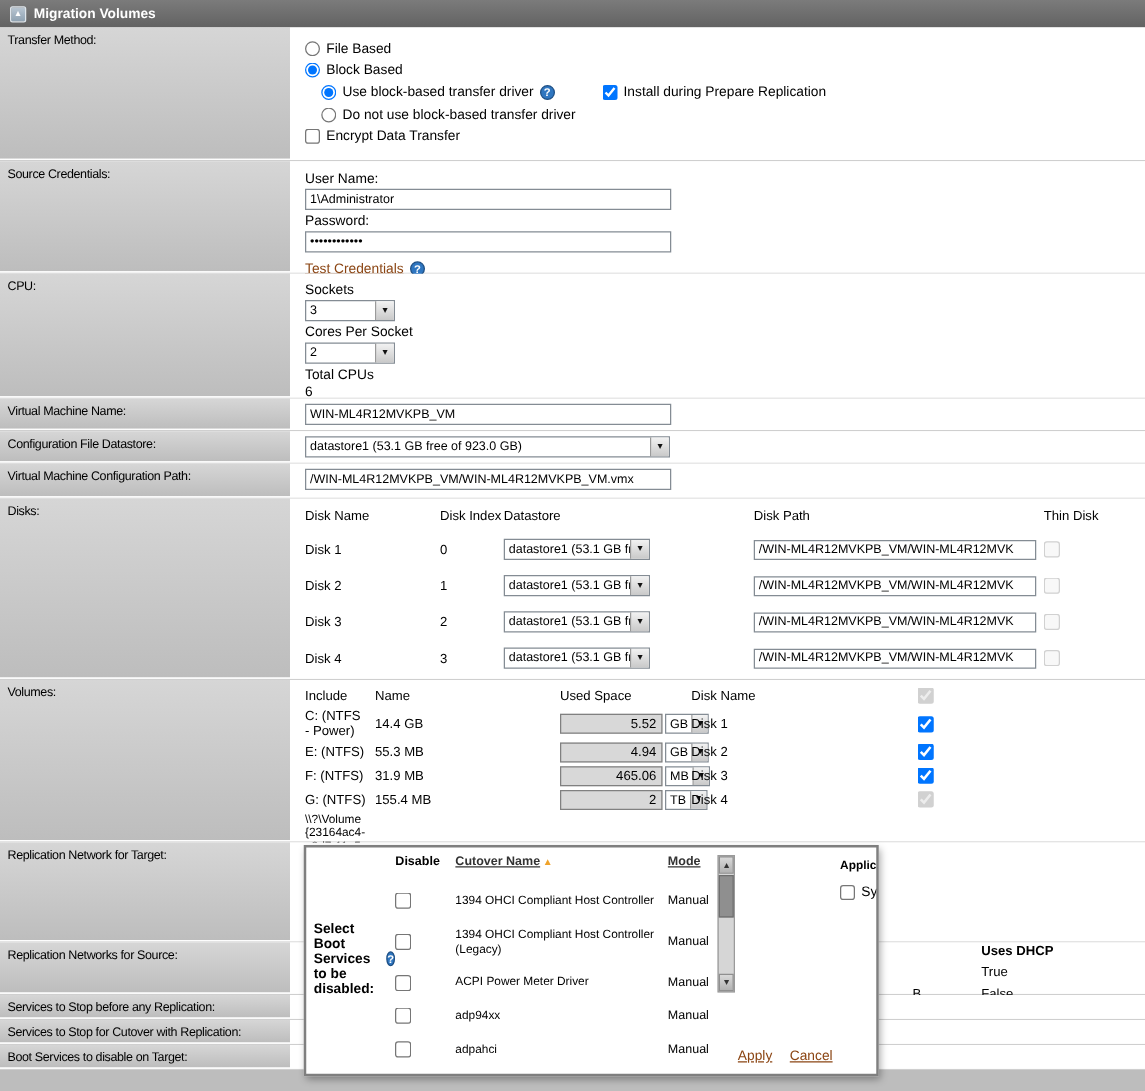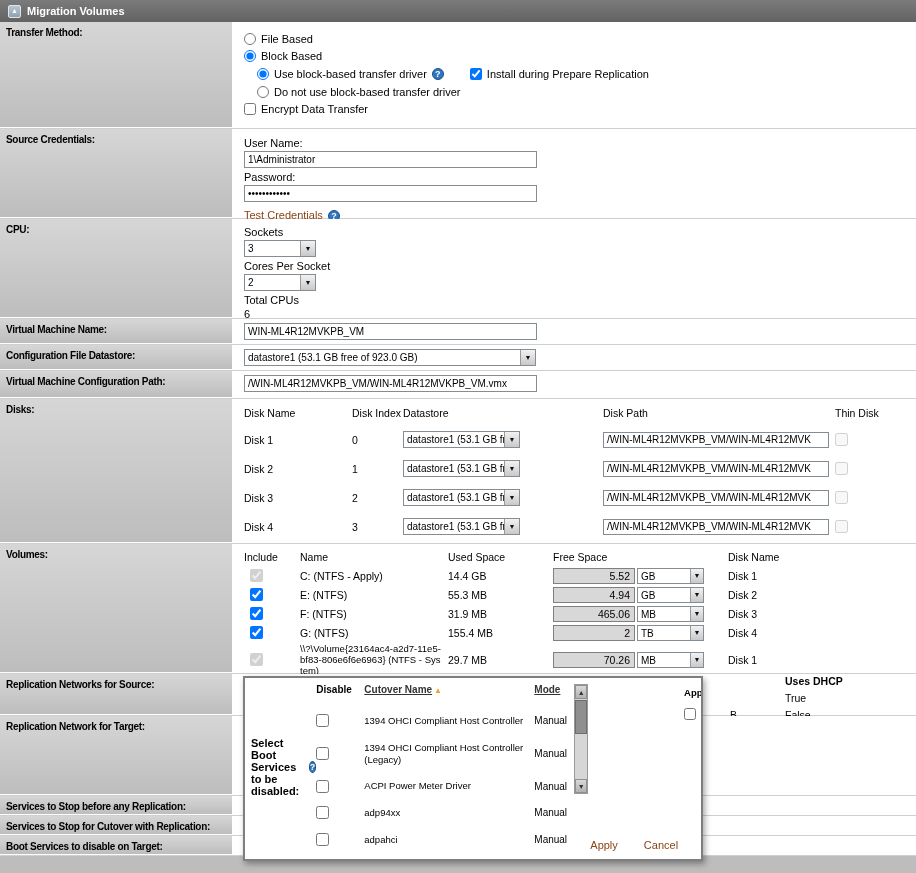--- a/index.html
+++ b/index.html
@@ -5,41 +5,41 @@
   *{margin:0;padding:0;box-sizing:border-box}
   html{background:#bdbdbd}
   body{width:916px;height:873px;overflow:hidden;position:relative;background:#bdbdbd;
        font-family:"Liberation Sans","DejaVu Sans",sans-serif;font-size:11px;color:#000}
   .titlebar{height:22px;background:linear-gradient(#7b7b7b,#626262);color:#fff;display:flex;align-items:center;gap:6px;padding:0 8px}
   .tb-icon{width:13px;height:13px;border:1px solid #dfe6ec;border-radius:2px;background:linear-gradient(#b9c6d2,#8fa2b2);
            display:flex;align-items:center;justify-content:center;color:#fff;font-size:8px;line-height:8px}
   .tb-title{font-weight:bold}
   .section{display:flex;border-bottom:1px solid #cfcfcf;background:#fff}
   .label-cell{flex:0 0 232px;width:232px;background:linear-gradient(#d6d6d6,#bdbdbd);border-bottom:1px solid #fdfdfd;
-              font-weight:bold;font-size:10px;letter-spacing:-0.3px;white-space:nowrap;overflow:hidden;
+              font-weight:normal;font-size:10px;letter-spacing:-0.3px;white-space:nowrap;overflow:hidden;
               padding:4px 2px 0 6px;line-height:13px}
   .body{flex:1;position:relative;padding:0 8px 0 12px;background:#fff}
   .s1{height:107px}.s2{height:90px}.s3{height:100px}.s4{height:26px}.s5{height:26px}.s6{height:28px}
   .s7{height:145px}.s8{height:130px}.s9{height:80px}.s10{height:42px}.s11{height:20px}.s12{height:20px}.s13{height:20px}
   .pt8{padding-top:8px}.pt5{padding-top:5px}.pt4{padding-top:4px}.pt2{padding-top:2px}
   .opt{display:flex;align-items:center;margin:1px 0;min-height:16px}
   .opt input{margin:0 5px 0 0;width:12px;height:12px}
   .tm-indent{margin-left:13px}
   .tm-row{display:flex;align-items:center}
-  .install-opt{margin-left:26px}
+  .install-opt{margin-left:38px}
   .fld-label{margin:3px 0 2px}
   input.txt{height:17px;border:1px solid #848c94;font-family:"Liberation Sans",sans-serif;font-size:10px;padding:0 3px;background:#fff;color:#000}
   .w293{width:293px}
   .pathfont{font-size:9.5px}
   .dd{display:inline-flex;height:17px;border:1px solid #848c94;background:#fff;vertical-align:middle;cursor:default}
   .dd-txt{flex:1;padding:2px 3px 0 3px;font-size:10px;white-space:nowrap;overflow:hidden}
   .dd-btn{flex:0 0 15px;background:linear-gradient(#f2f2f2,#c9c9c9);border-left:1px solid #9a9a9a;
           display:flex;align-items:center;justify-content:center;font-size:7px;color:#111}
   .w72{width:72px}.w292{width:292px}.w117{width:117px}
-  .lnk{color:#8b4513;cursor:pointer}
+  .lnk{color:#8b4513;text-decoration:underline;cursor:pointer}
   .info-icon{display:inline-block;width:12px;height:12px;border-radius:50%;background:#2f76c0;border:1px solid #1d4f85;
              color:#fff;font-size:9px;font-weight:bold;text-align:center;line-height:11px;margin-left:5px;vertical-align:middle}
   .disks-grid{display:grid;grid-template-columns:108px 51px 200px 232px 1fr;font-size:10.5px}
   .disks-grid .th{height:24px;padding-top:6px;white-space:nowrap}
   .disks-grid .td{height:29px;display:flex;align-items:center}
   .disks-grid input.txt.path{width:226px;height:16px}
   .vol-grid{display:grid;grid-template-columns:56px 148px 105px 175px 1fr;font-size:10.5px}
   .vol-grid .th{height:20px;padding-top:5px;white-space:nowrap}
   .vol-grid .td{min-height:19px;display:flex;align-items:center;padding:1px 6px 1px 0}
   .vol-grid .ck{padding-left:6px}
@@ -62,21 +62,21 @@
   .svc-grid .th{font-weight:bold;height:17px;white-space:nowrap}
   .svc-grid .td{padding:2px 0;display:flex;align-items:center}
   .svc-name{display:block;font-size:9.5px;line-height:12px;padding:2px 4px 2px 0}
   .hdr-link{color:#333;text-decoration:underline;cursor:pointer}
   .sort{color:#efa32b;font-size:8px;margin-left:2px}
   .scrollbar{width:14px;height:110px;display:flex;flex-direction:column;border:1px solid #9a9a9a;background:#d6d6d6}
   .sb-btn{height:14px;background:linear-gradient(#d9d9d9,#b2b2b2);border:1px solid #8f8f8f;
           display:flex;align-items:center;justify-content:center;font-size:7px;color:#333}
   .sb-track{flex:1;position:relative}
   .sb-thumb{position:absolute;top:1px;left:0;right:0;height:34px;background:#8f8f8f;border:1px solid #6e6e6e}
-  .popup-links{margin-top:auto;padding:4px 0 2px 2px;display:flex;gap:26px}
+  .popup-links{margin-top:auto;padding:4px 0 2px 2px;display:flex;gap:14px}
   .plain{margin-top:2px}
 </style>
 </head>
 <body>
 
 <div class="app">
 
   <div class="titlebar">
     <span class="tb-icon">▴</span>
     <span class="tb-title">Migration Volumes</span>
@@ -245,27 +245,26 @@
     </div>
   </div>
 
   <div class="section s8">
     <div class="label-cell">Volumes:</div>
     <div class="body pt2">
       <div class="vol-grid">
         <div class="th">Include</div>
         <div class="th">Name</div>
         <div class="th">Used Space</div>
-        <div class="th">Free Space</div>
         <div class="th">Disk Name</div>
 
         <div class="td ck">
             <input type="checkbox" disabled="" checked="" style="">
           </div>
-        <div class="td">C: (NTFS - Apply)</div>
+        <div class="td">C: (NTFS - Power)</div>
         <div class="td">14.4 GB</div>
         <div class="td">
             <input class="free" value="5.52" style="">
             <div class="dd ddu">
               <span class="dd-txt">GB</span>
               <span class="dd-btn">▼</span>
             </div>
           </div>
         <div class="td">Disk 1</div>
 
@@ -321,35 +320,35 @@
         <div class="td">
             <input class="free" value="70.26" style="">
             <div class="dd ddu">
               <span class="dd-txt">MB</span>
               <span class="dd-btn">▼</span>
             </div>
           </div>
         <div class="td">Disk 1</div>
       </div>
     </div>
+  </div>
+
+  <div class="section s9">
+    <div class="label-cell">Replication Network for Target:</div>
+    <div class="body"></div>
   </div>
 
   <div class="section s10">
     <div class="label-cell">Replication Networks for Source:</div>
     <div class="body">
       <div class="frag fragb" style="left:553px;top:1px">Uses DHCP</div>
       <div class="frag" style="left:553px;top:18px">True</div>
       <div class="frag" style="left:553px;top:35px">False</div>
       <div class="frag" style="left:498px;top:35px">B</div>
     </div>
-  </div>
-
-  <div class="section s9">
-    <div class="label-cell">Replication Network for Target:</div>
-    <div class="body"></div>
   </div>
 
   <div class="section s11">
     <div class="label-cell">Services to Stop before any Replication:</div>
     <div class="body"></div>
   </div>
 
   <div class="section s12">
     <div class="label-cell">Services to Stop for Cutover with Replication:</div>
     <div class="body"></div>

